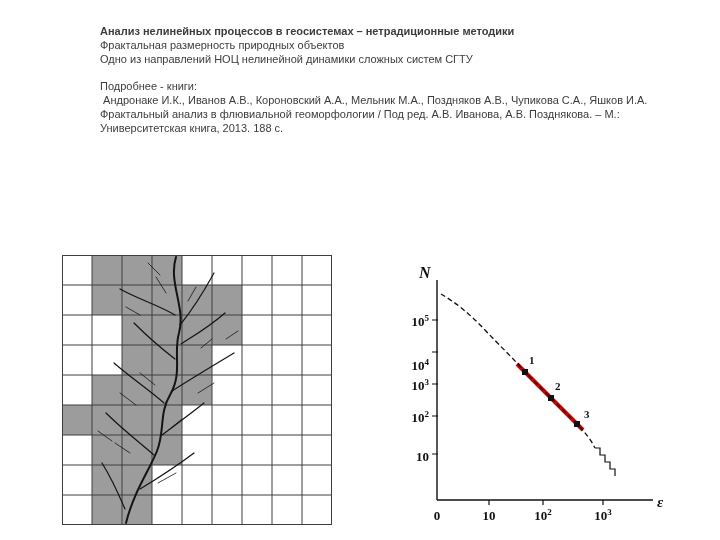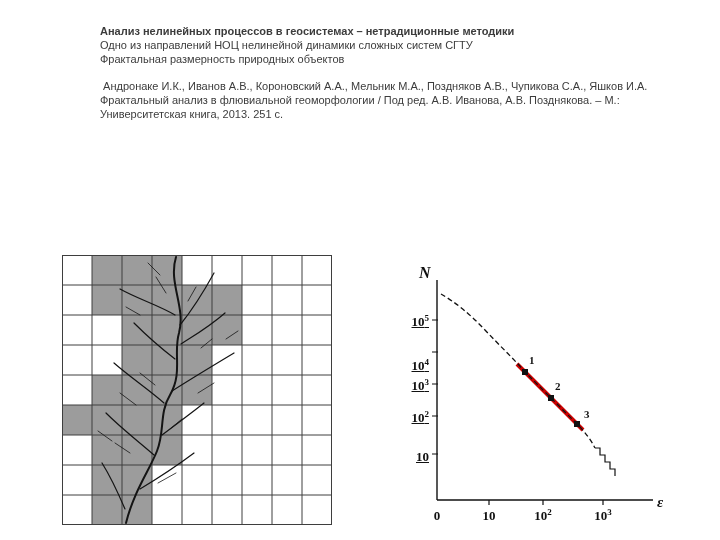--- a/index.html
+++ b/index.html
@@ -18,37 +18,38 @@
   
   .figure { position:absolute; left:62px; top:255px; width:270px; height:270px; }
   
   .chart {
     position:absolute; left:395px; top:258px; width:295px; height:275px;
     font-family:"Liberation Serif", serif; color:#111111;
   }
   .chart svg { position:absolute; left:0; top:0; }
   .lab { position:absolute; font-weight:700; font-size:13px; line-height:13px; }
   .lab sup { font-size:9px; }
-  .ylab { left:0; width:34px; text-align:right;text-decoration:underline; }
+  .ylab { left:0; width:34px; text-align:right; }
   .xlab { text-align:center; top:248px; }
   .axisN { position:absolute; left:24px; top:6px; font-size:16px; font-weight:700; font-style:italic; }
   .axisE { position:absolute; left:262px; top:236px; font-size:15px; font-weight:700; font-style:italic; }
   .ptlab { position:absolute; font-size:11px; font-weight:700; }
 </style>
 </head>
 <body>
 
 <div class="slide">
 
   <div class="textblock">
     <p class="title">Анализ нелинейных процессов в геосистемах – нетрадиционные методики</p>
+    <p>Фрактальная размерность природных объектов</p>
     <p>Одно из направлений НОЦ нелинейной динамики сложных систем СГТУ</p>
-    <p>Фрактальная размерность природных объектов</p>
     <p class="spacer"></p>
-    <p> Андронаке И.К., Иванов А.В., Короновский А.А., Мельник М.А., Поздняков А.В., Чупикова С.А., Яшков И.А. Фрактальный анализ в флювиальной геоморфологии / Под ред. А.В. Иванова, А.В. Позднякова. – М.: Университетская книга, 2013. 251 с.</p>
+    <p>Подробнее - книги:</p>
+    <p> Андронаке И.К., Иванов А.В., Короновский А.А., Мельник М.А., Поздняков А.В., Чупикова С.А., Яшков И.А. Фрактальный анализ в флювиальной геоморфологии / Под ред. А.В. Иванова, А.В. Позднякова. – М.: Университетская книга, 2013. 188 с.</p>
     <p class="spacer"></p>
   </div>
 
   <div class="figure">
     <svg width="270" height="270" viewBox="0 0 270 270">
 
       <g fill="#9c9c9c">
         <rect x="30" y="0" width="30" height="30"></rect>
           <rect x="60" y="0" width="30" height="30"></rect>
           <rect x="90" y="0" width="30" height="30"></rect>

